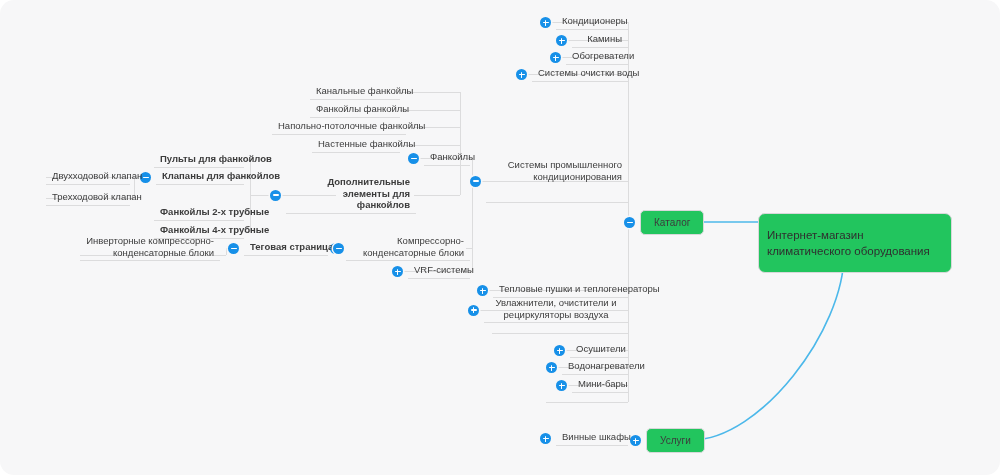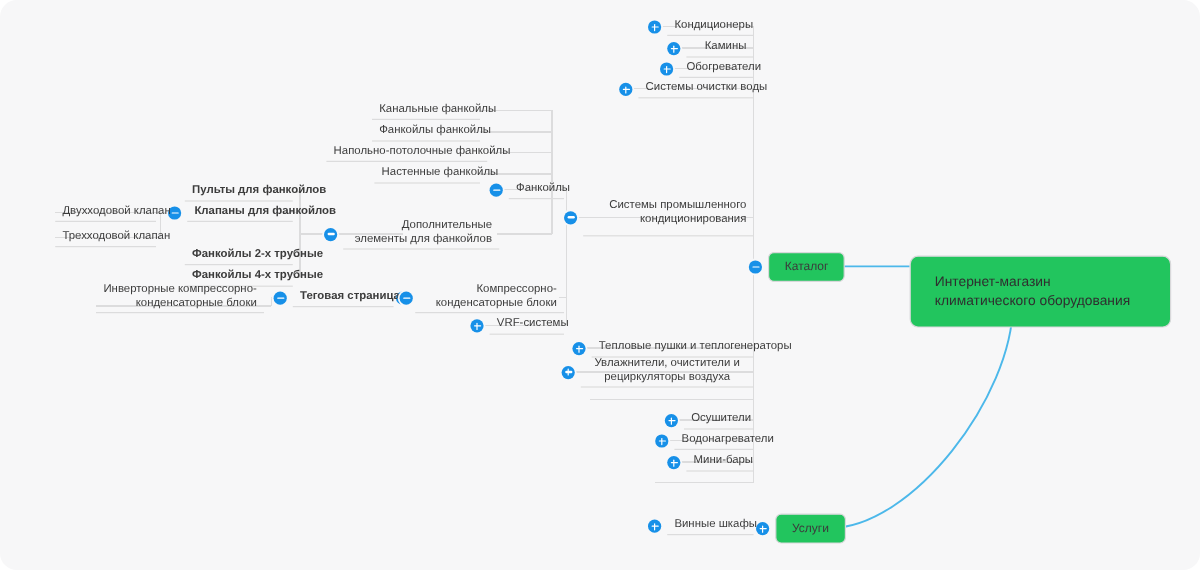--- a/index.html
+++ b/index.html
@@ -64,21 +64,21 @@
     background:#22c55e;
     border:1px solid #d8d8da;
     border-radius:5px;
     font-size:10px;
     color:#3c3c3c;
     padding:6px 13px;
     white-space:nowrap;
   }
   #root-node .box{
     border-radius:7px;
-    padding:13px 20px;
+    padding:13px 8px;
     font-size:11.5px;
     line-height:16px;
     width:176px;
     white-space:normal;
     color:#2f2f2f;
   }
 </style>
 </head>
 <body>
 
@@ -167,21 +167,21 @@
     <div class="tg plus l"></div>
     <div class="txt" style="width:62px">Обогреватели</div>
   </div>
   <div class="node" style="left:516px;top:65px;">
     <div class="tg plus l"></div>
     <div class="txt" style="width:96px">Системы очистки воды</div>
   </div>
 
   <div class="node two" style="left:470px;top:166px;height:30px;">
     <div class="tg l"></div>
-    <div class="txt" style="width:142px;white-space:normal;padding-bottom:8px;">Системы промышленного кондиционирования</div>
+    <div class="txt" style="width:142px;white-space:normal;padding-bottom:20px;">Системы промышленного кондиционирования</div>
   </div>
 
   <div class="node" style="left:477px;top:281px;">
     <div class="tg plus l"></div>
     <div class="txt" style="width:135px">Тепловые пушки и теплогенераторы</div>
   </div>
   <div class="node two" style="left:468px;top:295px;height:30px;">
     <div class="tg plus l"></div>
     <div class="txt" style="width:144px;white-space:normal;text-align:center;">Увлажнители, очистители и рециркуляторы воздуха</div>
   </div>
@@ -220,21 +220,21 @@
   </div>
   <div class="node" style="left:310px;top:101px;">
     <div class="txt" style="width:90px">Фанкойлы фанкойлы</div>
   </div>
   <div class="node" style="left:272px;top:118px;">
     <div class="txt" style="width:134px">Напольно-потолочные фанкойлы</div>
   </div>
   <div class="node" style="left:312px;top:136px;">
     <div class="txt" style="width:88px">Настенные фанкойлы</div>
   </div>
-  <div class="node two" style="left:270px;top:180px;height:30px;">
+  <div class="node two" style="left:270px;top:180px;height:30px;font-weight:bold;">
     <div class="tg l"></div>
     <div class="txt" style="width:130px;white-space:normal;">Дополнительные элементы для фанкойлов</div>
   </div>
 
   <div class="node" style="left:154px;top:151px;">
     <div class="txt la" style="width:90px">Пульты для фанкойлов</div>
   </div>
   <div class="node" style="left:140px;top:168px;">
     <div class="tg l"></div>
     <div class="txt la" style="width:88px">Клапаны для фанкойлов</div>

